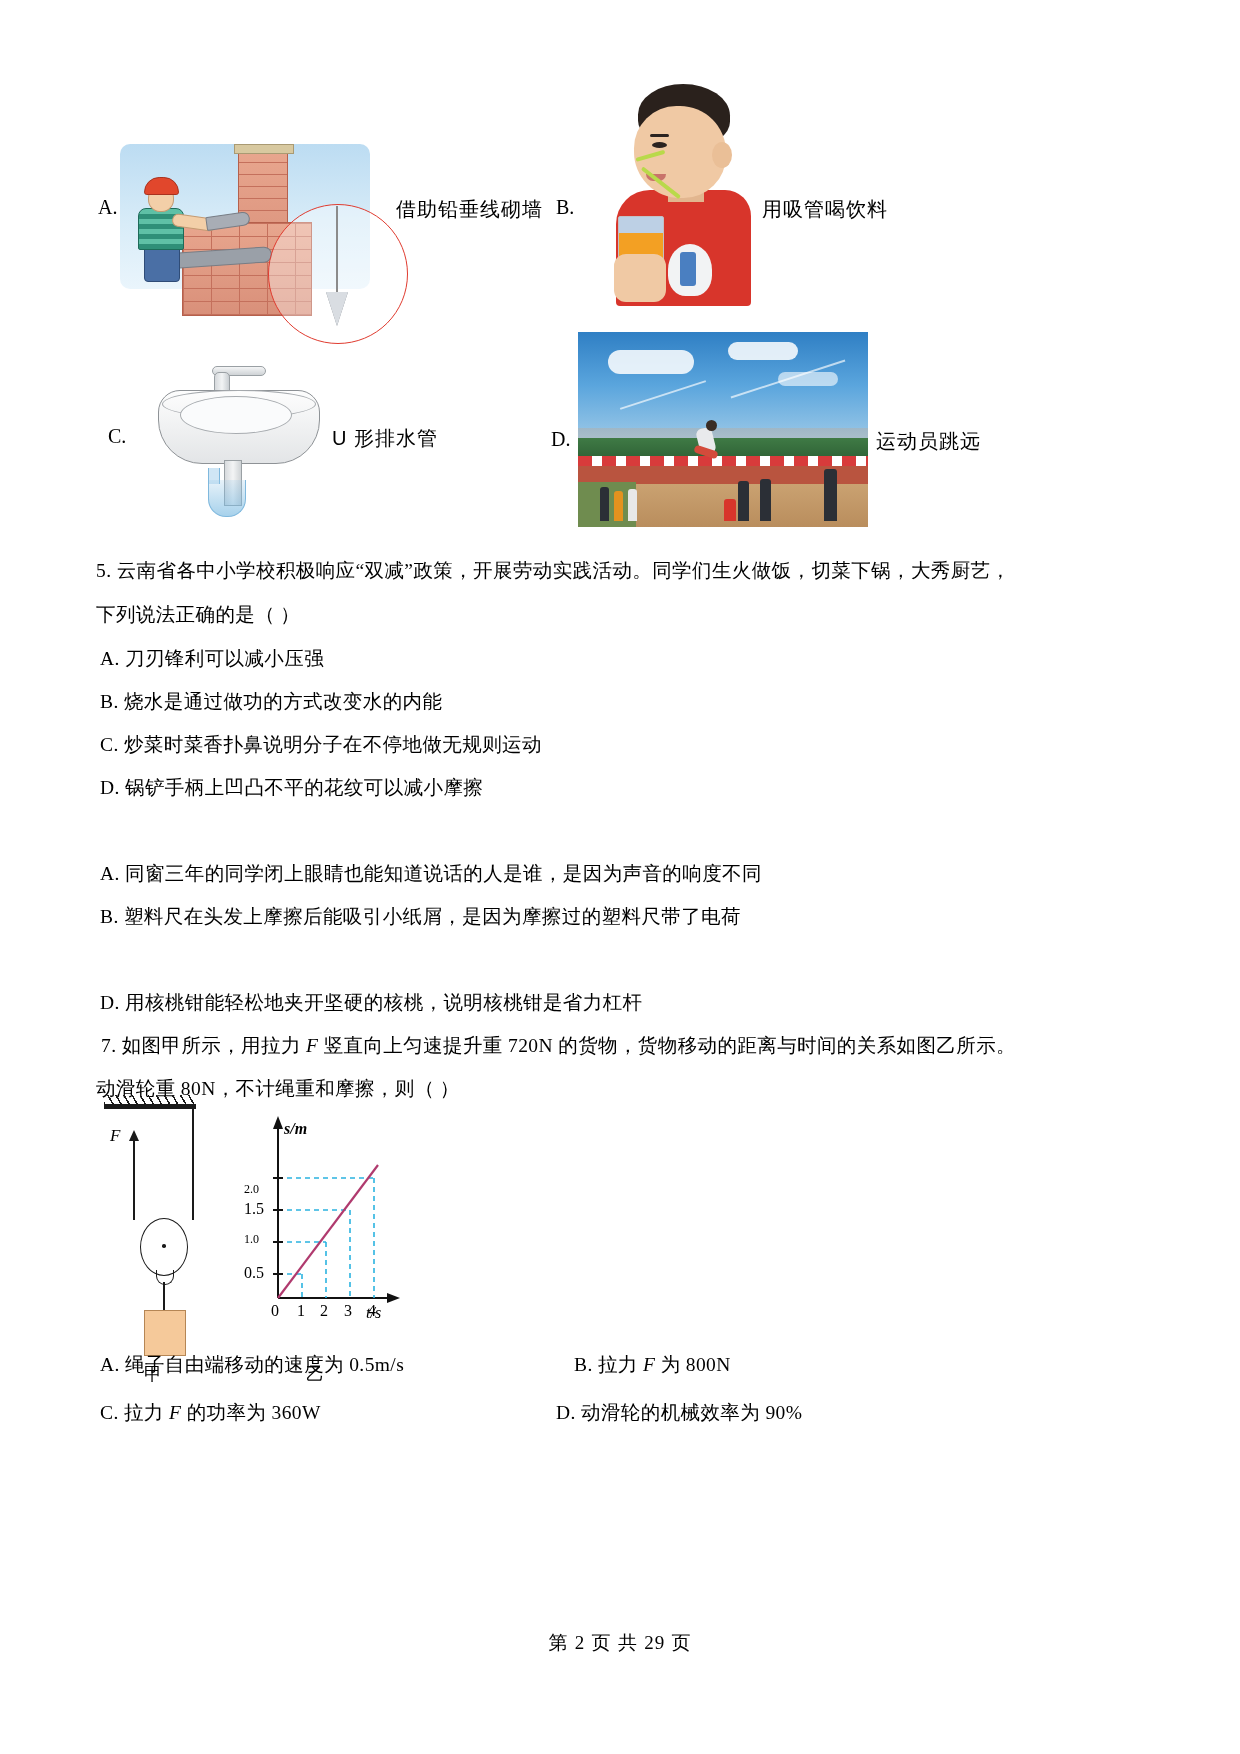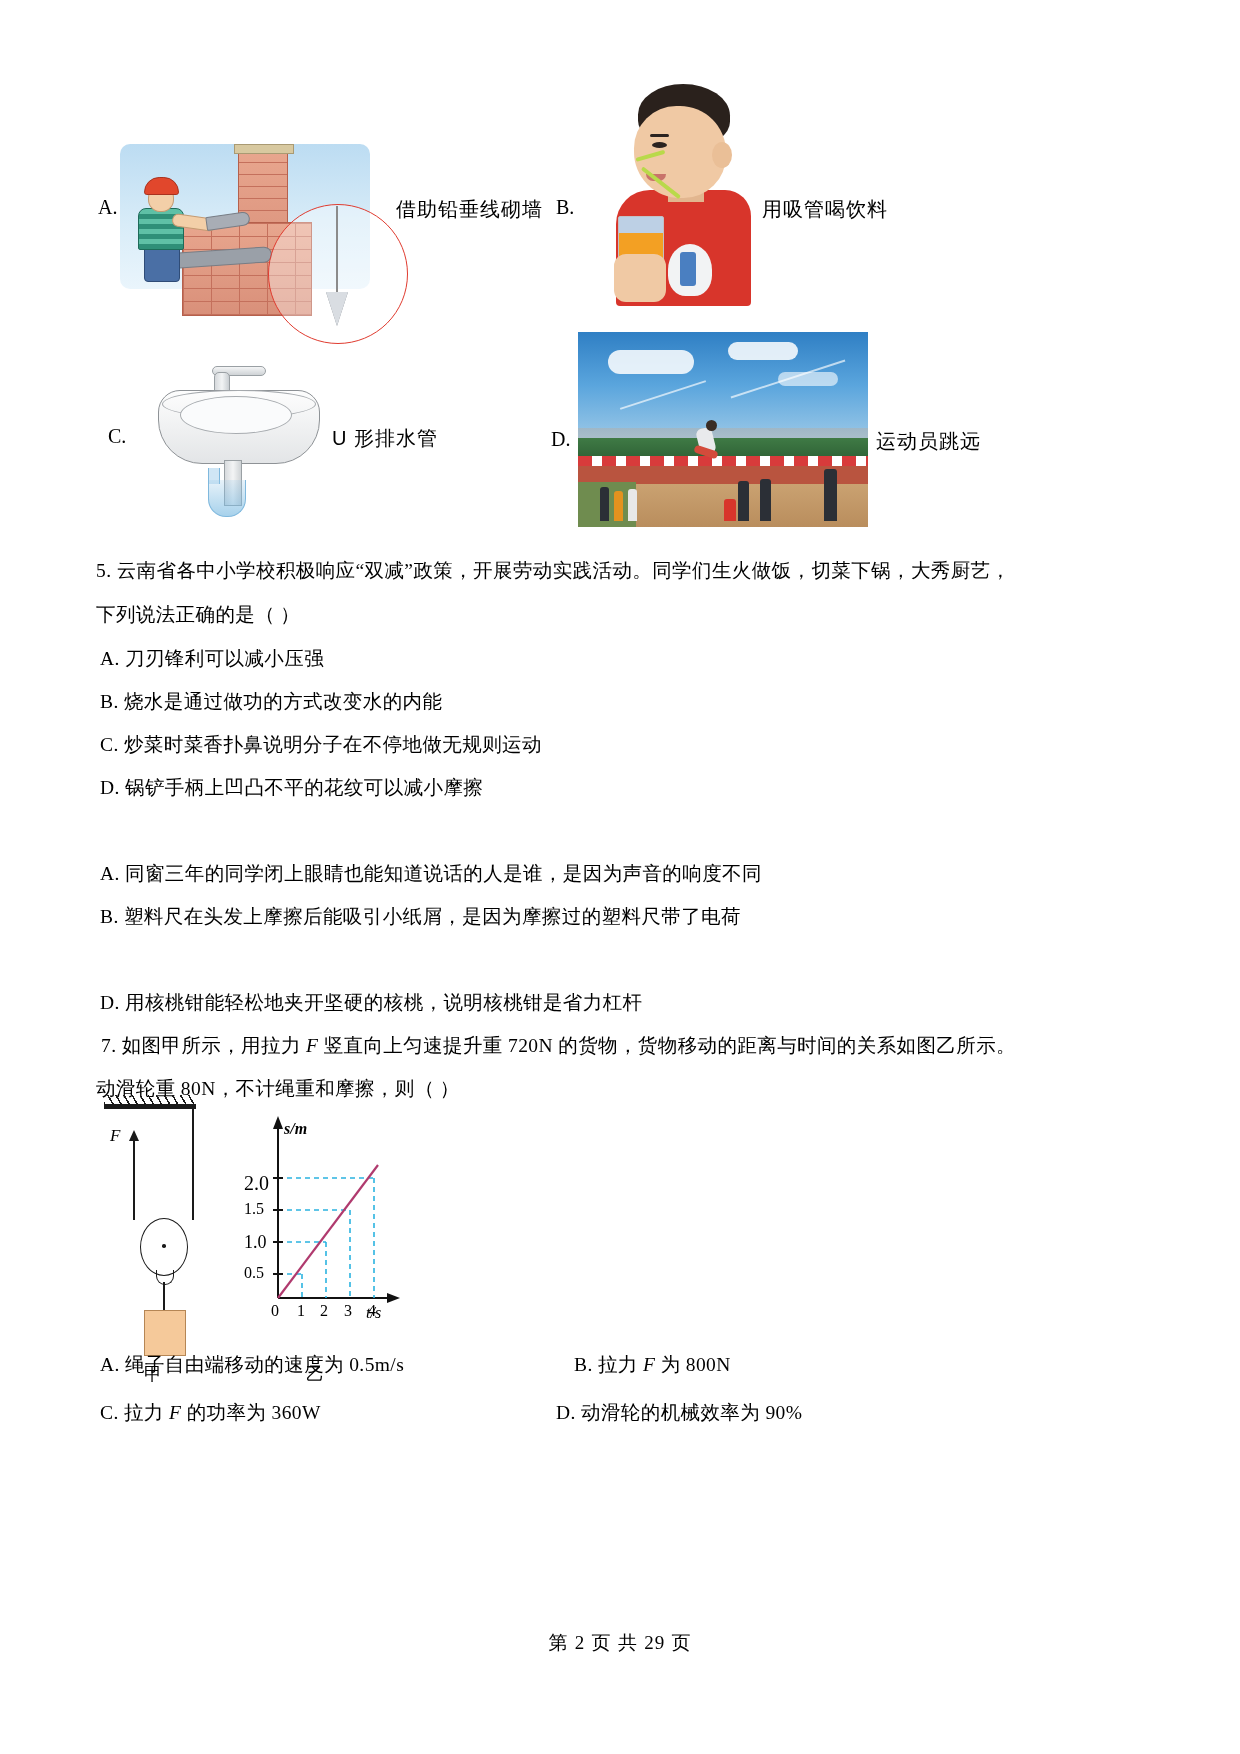--- a/index.html
+++ b/index.html
@@ -273,23 +273,23 @@
       <line x1="33" y1="130" x2="43" y2="130" stroke="#111" stroke-width="2"></line>
       <line x1="33" y1="98" x2="43" y2="98" stroke="#111" stroke-width="2"></line>
       <line x1="33" y1="66" x2="43" y2="66" stroke="#111" stroke-width="2"></line>
 
       <line x1="38" y1="186" x2="138" y2="53" stroke="#b03a6e" stroke-width="2.2"></line>
     </svg>
 
     <div class="abs" style="left:44px;top:8px;font-style:italic;font-size:16px;font-weight:bold;">s/m</div>
     <div class="abs" style="left:126px;top:192px;font-style:italic;font-size:16px;">t/s</div>
 
-    <div class="abs" style="left:4px;top:60px;font-size:20px;">2.0</div>
+    <div class="abs" style="left:4px;top:70px;font-size:12px;">2.0</div>
     <div class="abs" style="left:4px;top:88px;font-size:16px;">1.5</div>
-    <div class="abs" style="left:4px;top:120px;font-size:18px;">1.0</div>
+    <div class="abs" style="left:4px;top:120px;font-size:12px;">1.0</div>
     <div class="abs" style="left:4px;top:152px;font-size:16px;">0.5</div>
 
     <div class="abs" style="left:31px;top:190px;font-size:16px;">0</div>
     <div class="abs" style="left:57px;top:190px;font-size:16px;">1</div>
     <div class="abs" style="left:80px;top:190px;font-size:16px;">2</div>
     <div class="abs" style="left:104px;top:190px;font-size:16px;">3</div>
     <div class="abs" style="left:128px;top:190px;font-size:16px;">4</div>
 
     <div class="yi-cap">乙</div>
   </div>

